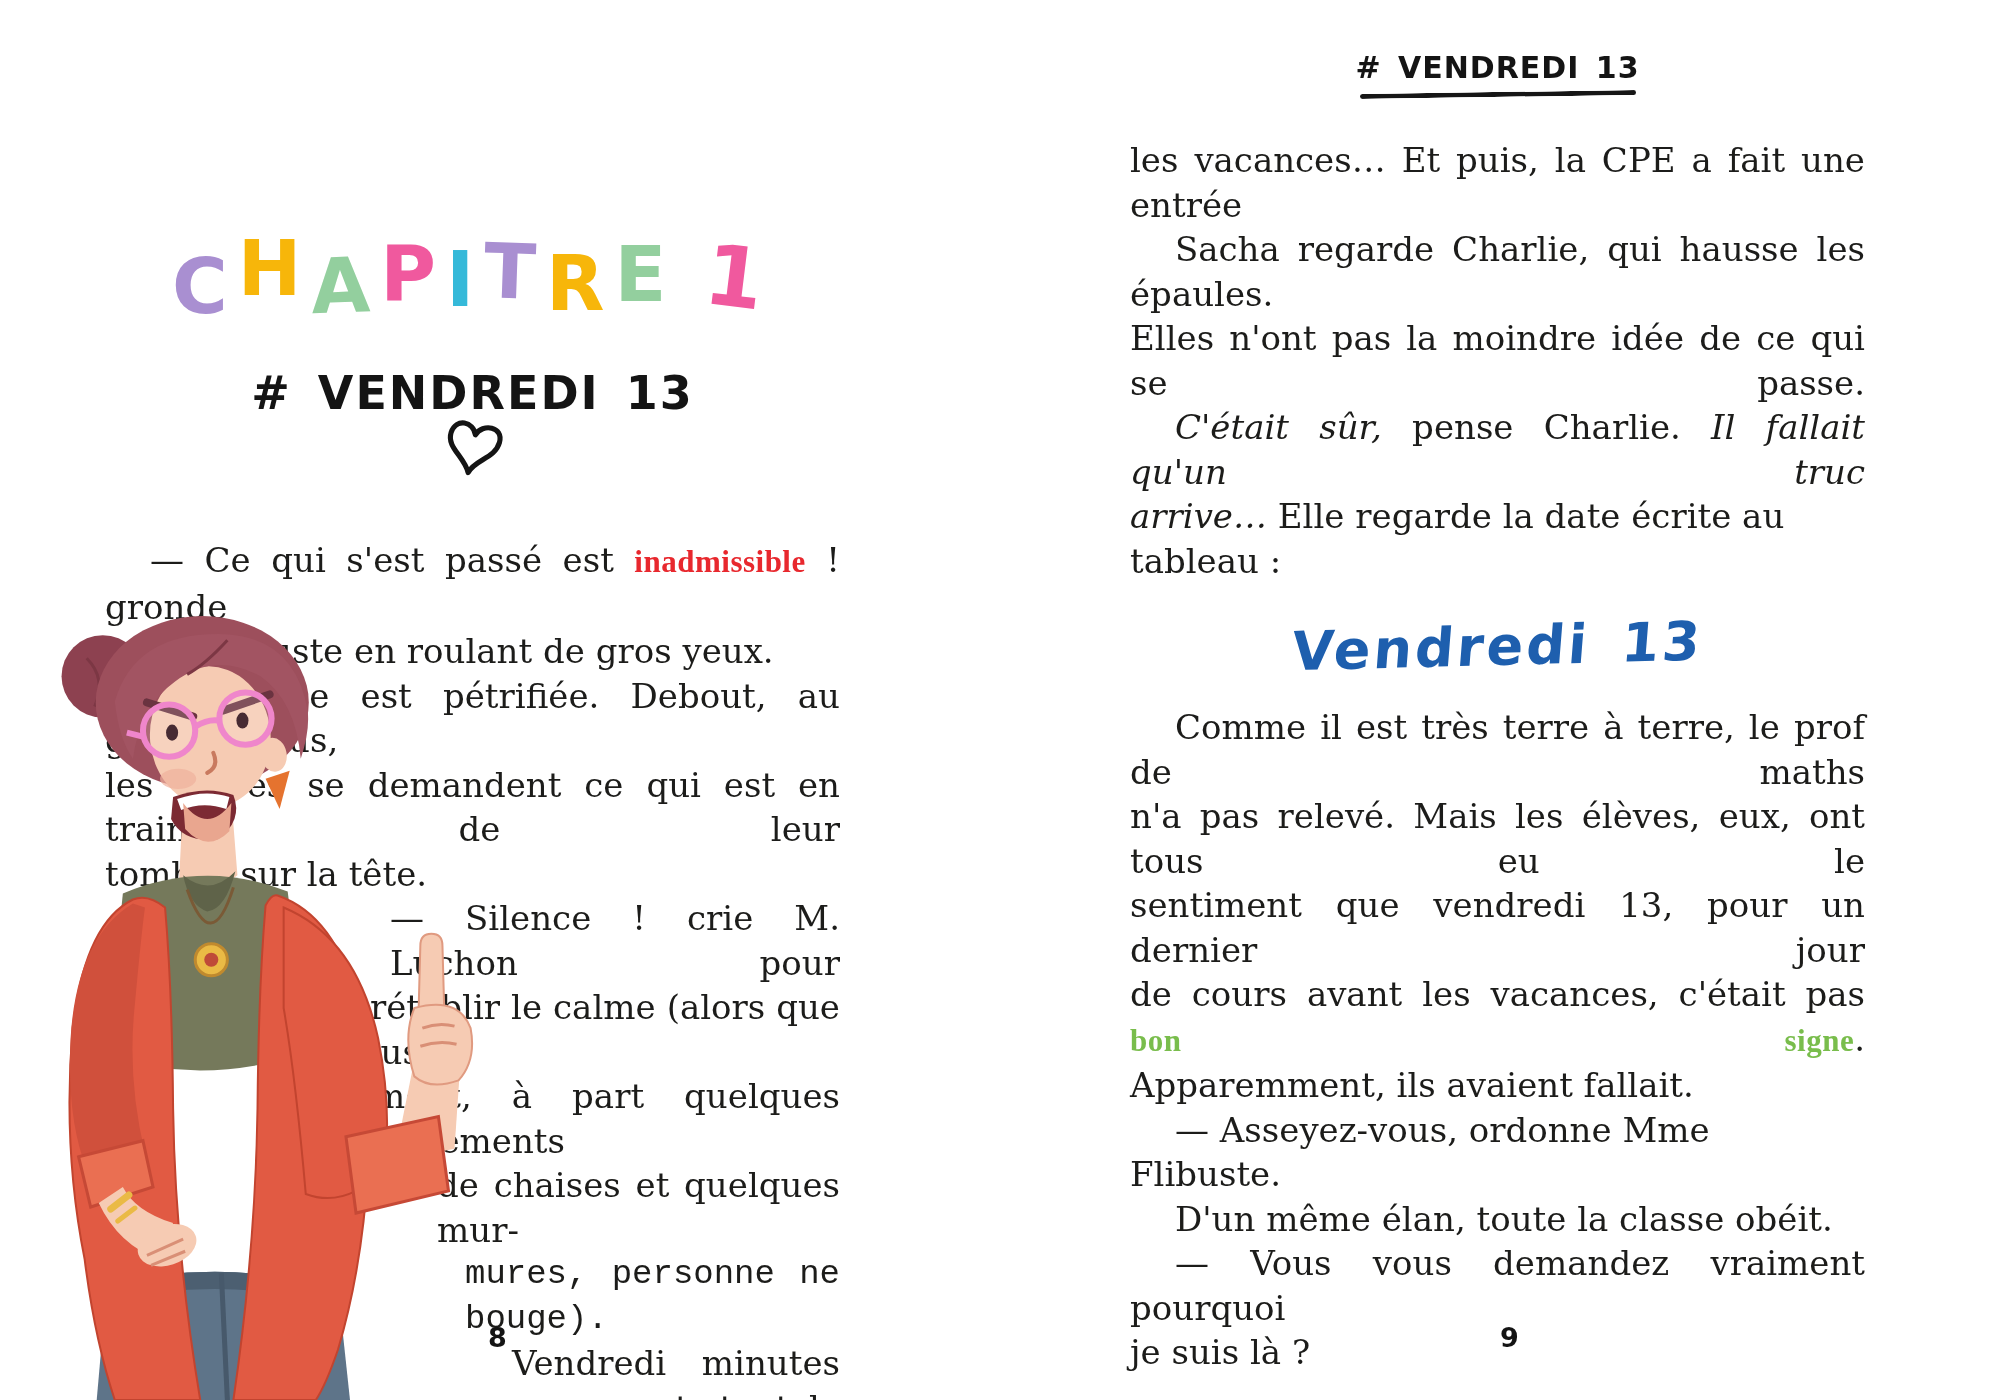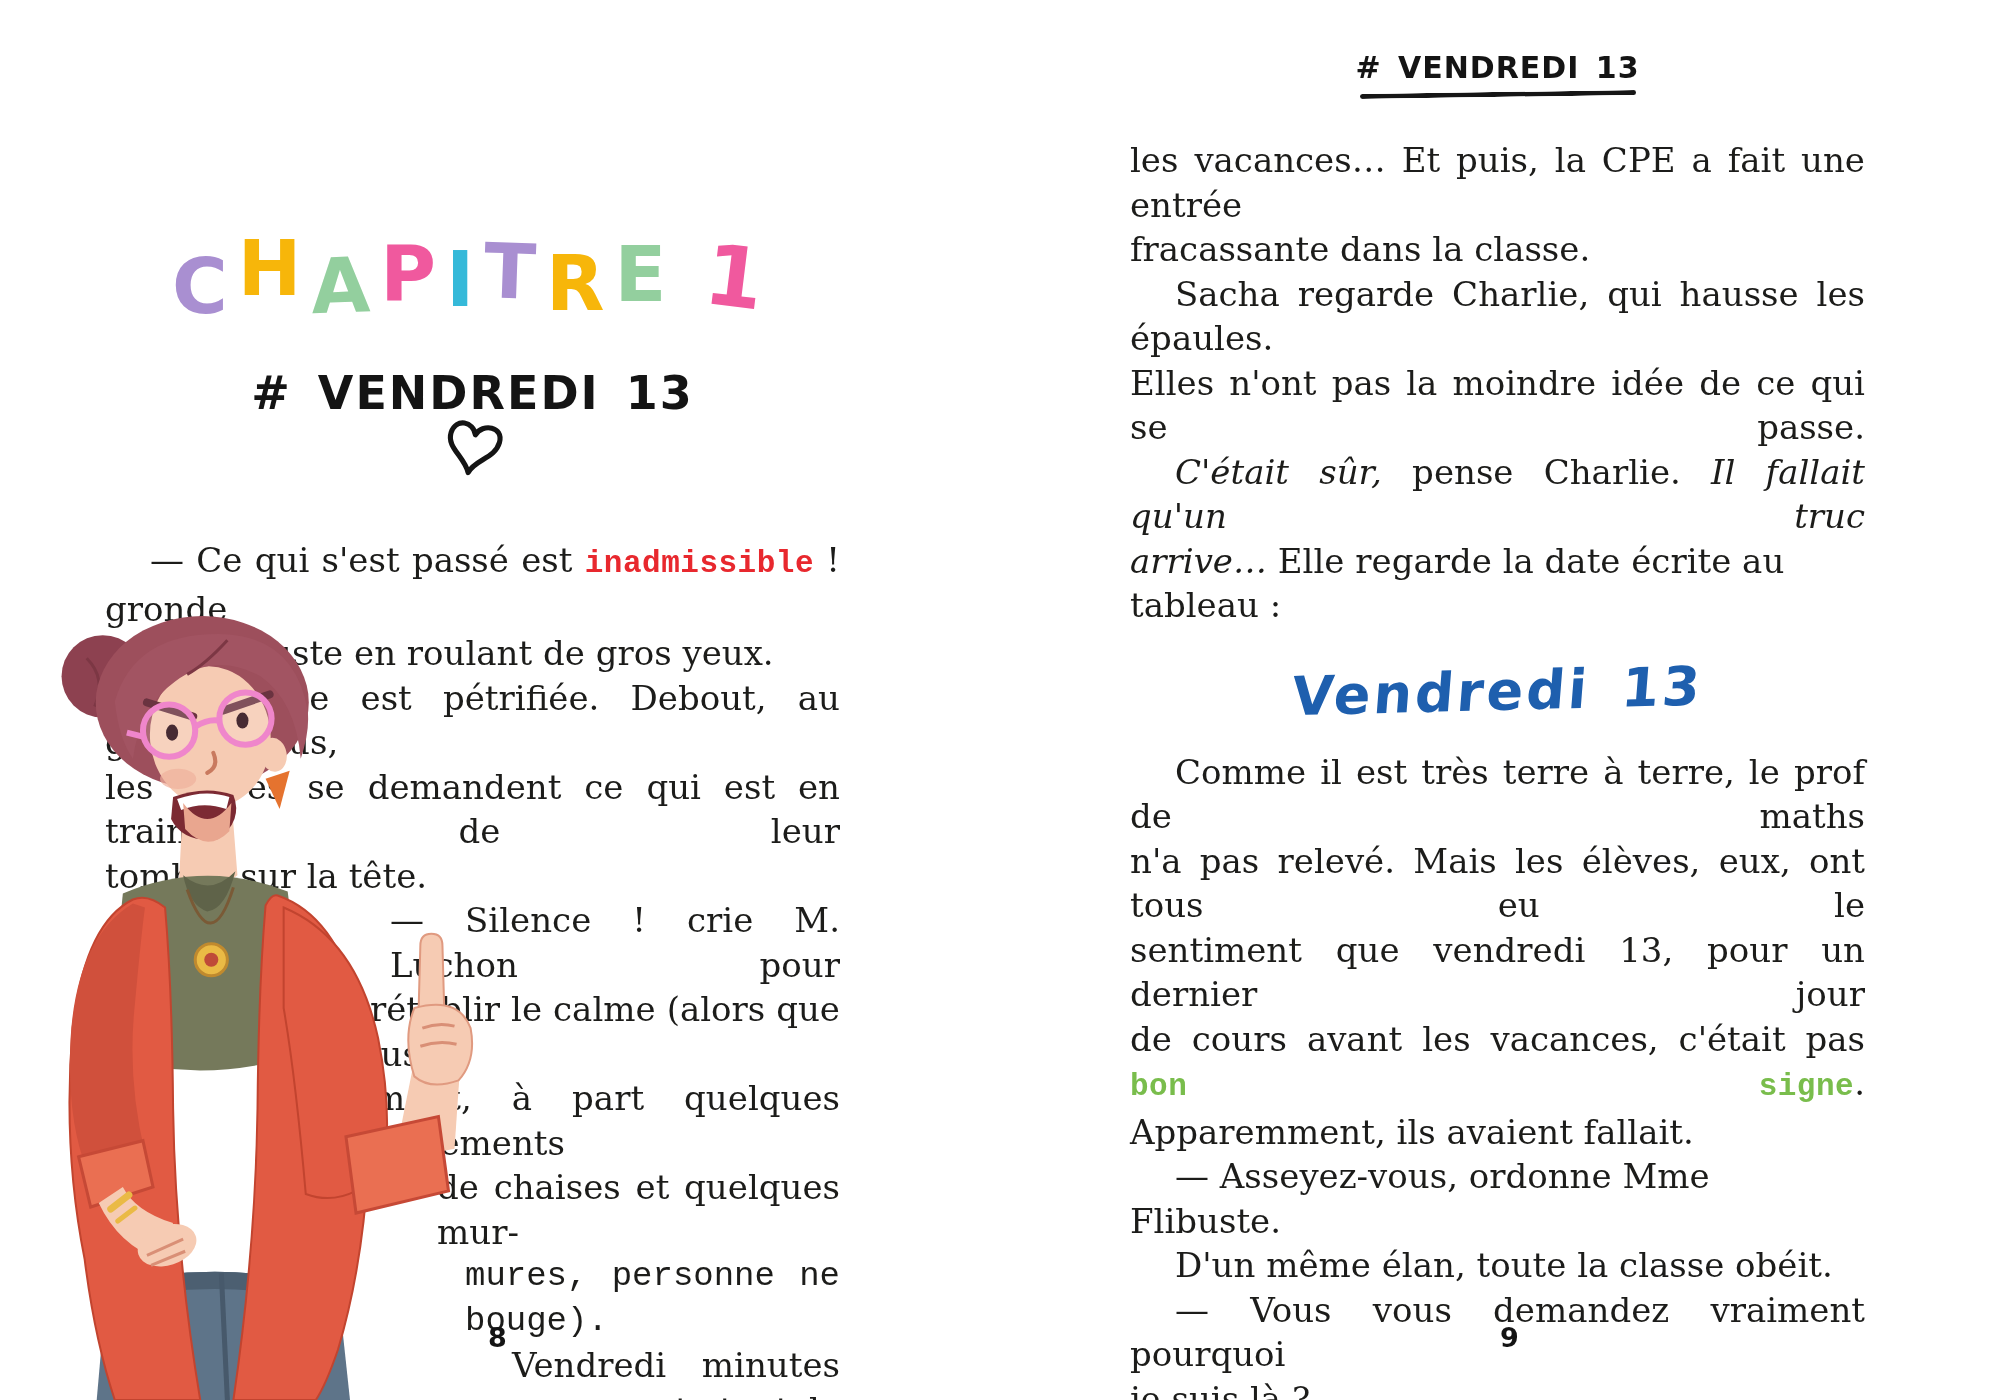--- a/index.html
+++ b/index.html
@@ -54,21 +54,21 @@
 
   .w0{margin-left:285px;}
   .w1{margin-left:265px;}
   .w2{margin-left:268px;}
   .w3{margin-left:332px;}
   .w4{margin-left:360px;font-family:Liberation Mono, monospace;}
   .w5{margin-left:407px;}
   .w6{margin-left:388px;}
 
   .accent{
-    font-family:Liberation Mono, monospace;
+    font-family:Liberation Serif, serif;
     font-weight:700;font-size:31px;letter-spacing:0.5px;
   }
   .red{color:#e8282e;}
   .green{color:#79bd4c;margin-top:48px;}
   .it{font-style:italic;}
 
   .illus{position:absolute;left:14px;top:606px;width:478px;height:794px;}
   .illus svg{width:100%;height:100%;display:block;}
 
   .pagenum{
@@ -211,21 +211,20 @@
 
   <section class="page right">
 
     <div class="running-header">
       <span class="rh-text"># VENDREDI 13</span>
       <div class="rh-underline"></div>
     </div>
 
     <div class="col right-col">
       <div class="ln j">les vacances… Et puis, la CPE a fait une entrée</div>
-      <div class="ln l">fracassante dans la classe.</div>
       <div class="ln j ind">Sacha regarde Charlie, qui hausse les épaules.</div>
       <div class="ln j">Elles n'ont pas la moindre idée de ce qui se passe.</div>
       <div class="ln j ind"><span class="it">C'était sûr,</span><span> pense Charlie. </span><span class="it">Il fallait qu'un truc</span></div>
       <div class="ln l"><span class="it">arrive…</span><span> Elle regarde la date écrite au tableau :</span></div>
 
       <div class="date-heading">Vendredi 13</div>
 
       <div class="ln j ind">Comme il est très terre à terre, le prof de maths</div>
       <div class="ln j">n'a pas relevé. Mais les élèves, eux, ont tous eu le</div>
       <div class="ln j">sentiment que vendredi 13, pour un dernier jour</div>

